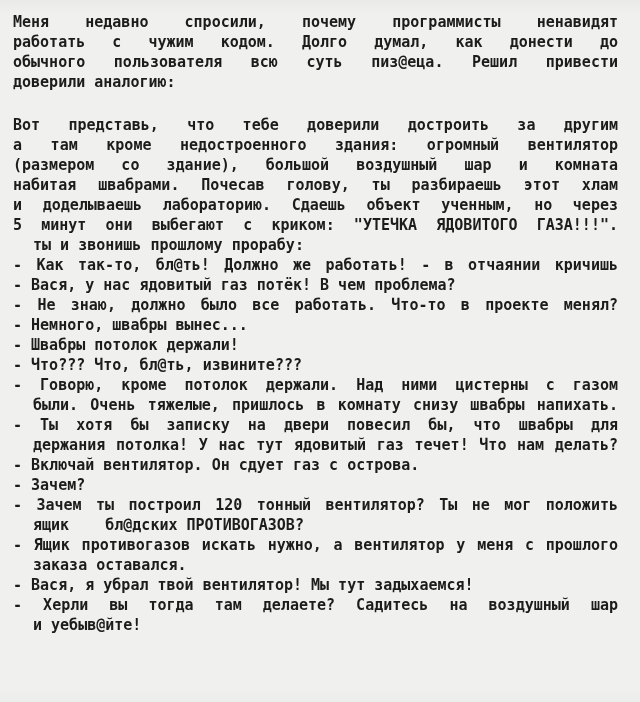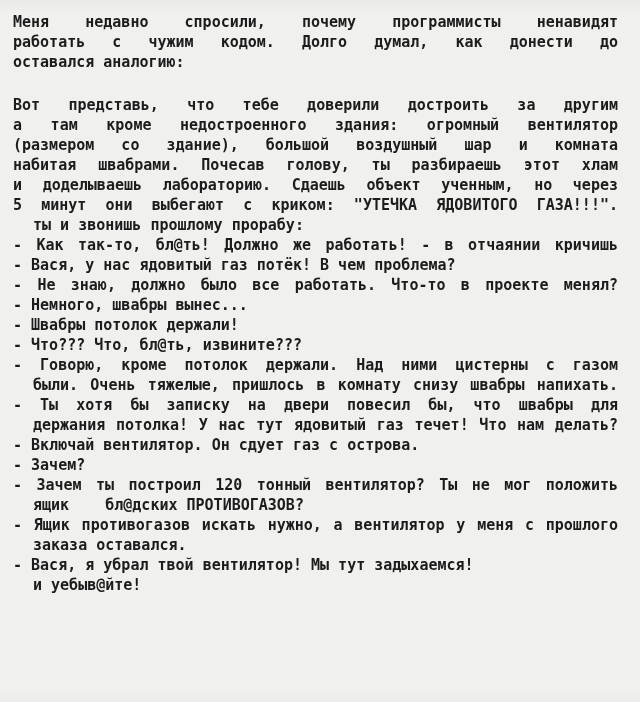--- a/index.html
+++ b/index.html
@@ -38,21 +38,22 @@
   }
 </style>
 </head>
 <body>
 
 <div class="page">
 
   <div class="para gap-after">
     <div class="line j">Меня недавно спросили, почему программисты ненавидят</div>
     <div class="line j">работать с чужим кодом. Долго думал, как донести до</div>
-    <div class="line">оставался аналогию:</div>
+    <div class="line j">обычного пользователя всю суть пиз@еца. Решил привести</div>
+    <div class="line">доверили аналогию:</div>
   </div>
 
   <div class="para">
     <div class="line j">Вот представь, что тебе доверили достроить за другим</div>
     <div class="line j">а там кроме недостроенного здания: огромный вентилятор</div>
     <div class="line j">(размером со здание), большой воздушный шар и комната</div>
     <div class="line j">набитая швабрами. Почесав голову, ты разбираешь этот хлам</div>
     <div class="line j">и доделываешь лабораторию. Сдаешь объект ученным, но через</div>
     <div class="line j">5 минут они выбегают с криком: "УТЕЧКА ЯДОВИТОГО ГАЗА!!!".</div>
   </div>
@@ -69,16 +70,17 @@
     <div class="line cont j">были. Очень тяжелые, пришлось в комнату снизу швабры напихать.</div>
     <div class="line j">- Ты хотя бы записку на двери повесил бы, что швабры для</div>
     <div class="line cont j">держания потолка! У нас тут ядовитый газ течет! Что нам делать?</div>
     <div class="line">- Включай вентилятор. Он сдует газ с острова.</div>
     <div class="line">- Зачем?</div>
     <div class="line j">- Зачем ты построил 120 тонный вентилятор? Ты не мог положить</div>
     <div class="line cont">ящик&nbsp;&nbsp;&nbsp;&nbsp;бл@дских ПРОТИВОГАЗОВ?</div>
     <div class="line j">- Ящик противогазов искать нужно, а вентилятор у меня с прошлого</div>
     <div class="line cont">заказа оставался.</div>
     <div class="line">- Вася, я убрал твой вентилятор! Мы тут задыхаемся!</div>
+    <div class="line j">- Херли вы тогда там делаете? Садитесь на воздушный шар</div>
     <div class="line cont">и уебыв@йте!</div>
   </div>
 
 </div>
 
 </body></html>

